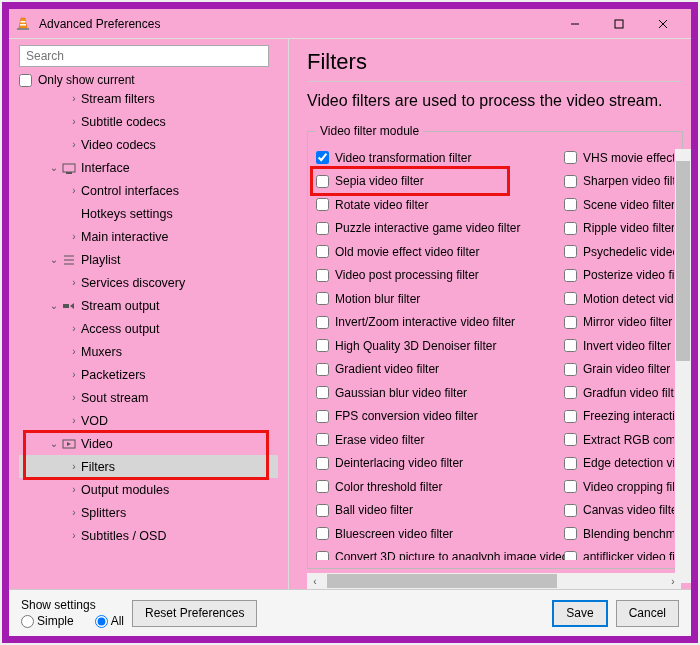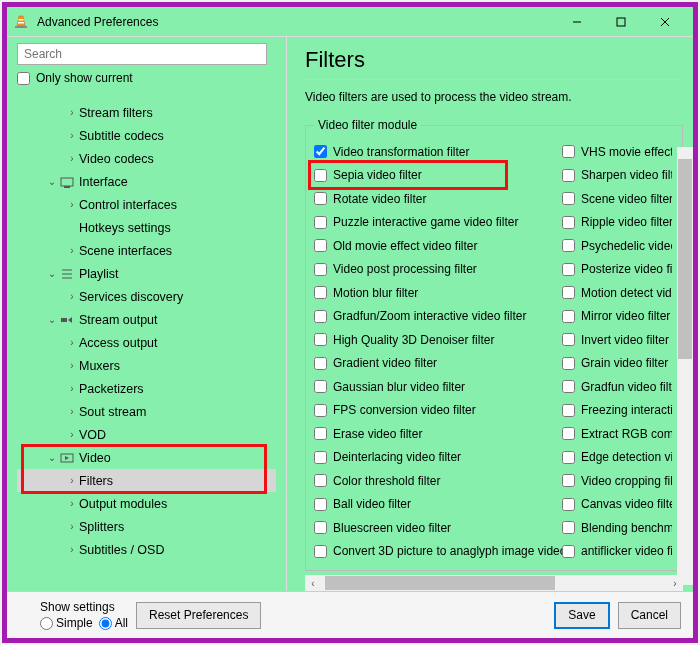--- a/index.html
+++ b/index.html
@@ -1,51 +1,51 @@
 <!DOCTYPE html>
 <html><head>
 <meta charset="utf-8">
 <style>
 * { box-sizing: border-box; margin: 0; padding: 0; }
 body { font-family: "Segoe UI", Tahoma, sans-serif; font-size: 12px; background: #f0f0f0; width: 700px; height: 645px; overflow: hidden; }
-.window { background: #86efac; border: 5px solid #a21caf; width: 696px; height: 641px; margin: 2px; display: flex; flex-direction: column; }
+.window { background: #f9a8d4; border: 7px solid #a21caf; width: 696px; height: 641px; margin: 2px; display: flex; flex-direction: column; }
 .titlebar { display: flex; align-items: center; height: 30px; padding: 0 6px; border-bottom: 1px solid #ddd; }
 .titlebar .icon { width: 16px; height: 16px; margin-right: 8px; }
 .titlebar .title { flex: 1; font-size: 12px; }
 .titlebar .ctl { width: 44px; height: 28px; display: flex; align-items: center; justify-content: center; cursor: pointer; }
 .body { flex: 1; display: flex; overflow: hidden; }
 .left { width: 280px; border-right: 1px solid #ddd; display: flex; flex-direction: column; padding: 6px 4px 0 10px; }
 .search { width: 250px; height: 22px; border: 1px solid #aaa; padding: 2px 6px; font-size: 12px; color: #777; margin-bottom: 6px; }
-.onlycur { display: flex; align-items: center; gap: 6px; margin-bottom: 16px; font-size: 12px; }
+.onlycur { display: flex; align-items: center; gap: 6px; margin-bottom: 0; font-size: 12px; }
 input[type=checkbox]{ width:13px; height:13px; }
 .tree { flex: 1; overflow-y: auto; overflow-x: hidden; position: relative; padding-right: 6px; }
 .row { display: flex; align-items: center; height: 23px; cursor: pointer; white-space: nowrap; }
 .row.sel { background: #d6d6d6; }
 .row .exp { width: 14px; display: inline-block; text-align: center; color: #555; font-size: 10px; }
 .row .cat { width: 16px; height: 16px; margin-right: 4px; display: inline-flex; align-items: center; justify-content: center;}
 .row .lbl { font-size: 12.5px; }
 .ind1 { padding-left: 28px; }
 .ind2 { padding-left: 48px; }
 .hl { position: absolute; border: 3px solid #e11; pointer-events: none; }
 .right { flex: 1; padding: 10px 10px 0 18px; display: flex; flex-direction: column; overflow: hidden; position: relative; }
 .right h1 { font-size: 22px; font-weight: 400; margin-bottom: 6px; }
 .hr { border-top: 1px solid #ccc; margin-bottom: 10px; }
-.desc { font-size: 12px; margin-bottom: 14px; }
+.desc { font-size: 16px; margin-bottom: 14px; }
 fieldset { border: 1px solid #bbb; padding: 8px 8px 8px 8px; position: relative; flex:1; overflow:hidden;}
 legend { font-size: 12px; padding: 0 4px; }
 .grid { display: flex; gap: 0; height: 100%; overflow: hidden; }
 .col { flex: 0 0 auto; }
 .col.a { width: 248px; }
 .col.b { width: 110px; overflow: hidden; }
 .chk { display: flex; align-items: center; height: 23.5px; font-size: 12px; white-space: nowrap; overflow: hidden; }
 .chk input { margin-right: 6px; flex-shrink:0;}
 .footer { border-top: 1px solid #ccc; display: flex; align-items: center; padding: 8px 12px; gap: 8px; background: #f5f5f5; }
-.footer .grp { display: flex; flex-direction: column; margin-left: 21px; }
+.footer .grp { display: flex; flex-direction: column; }
 .footer .grp .t { font-size: 12px; margin-bottom: 2px; }
-.footer .radios { display: flex; gap: 6px; align-items: center; }
+.footer .radios { display: flex; gap: 21px; align-items: center; }
 .footer .radios label { display: flex; align-items: center; gap: 3px; font-size: 12px;}
 .btn { height: 27px; padding: 0 12px; border: 1px solid #999; background: #e9e9e9; font-size: 12px; cursor: pointer; }
 .btn.primary { border: 2px solid #0078d7; }
 .spacer { flex: 1; }
 .vscroll { position:absolute; right:0; top:110px; bottom:6px; width:16px; background:#f0f0f0; display:flex; flex-direction:column; align-items:center;}
 .vscroll .thumb { width:14px; background:#c0c0c0; margin-top:12px;}
 .hscroll-bar { height:16px; background:#f0f0f0; display:flex; align-items:center; margin-top:4px;}
 .hscroll-bar .arr{ width:16px; text-align:center; font-size:10px; color:#555; cursor:pointer;}
 .hscroll-bar .track{ flex:1; height:14px; position:relative;}
 .hscroll-bar .thumb{ position:absolute; left:4px; width:230px; height:14px; background:#c0c0c0;}
@@ -118,21 +118,21 @@
         <div class="row ind2">
             <span class="exp">›</span>
             <span class="lbl">Control interfaces</span>
           </div>
         <div class="row ind2">
             <span class="exp"></span>
             <span class="lbl">Hotkeys settings</span>
           </div>
         <div class="row ind2">
             <span class="exp">›</span>
-            <span class="lbl">Scene interfaces</span>
+            <span class="lbl">Main interactive</span>
           </div>
         <div class="row ind1">
             <span class="exp">⌄</span>
             <span class="cat">
               <svg width="14" height="14">
                 <line x1="2" y1="3" x2="12" y2="3" stroke="#555"></line>
                 <line x1="2" y1="7" x2="12" y2="7" stroke="#555"></line>
                 <line x1="2" y1="11" x2="12" y2="11" stroke="#555"></line>
               </svg>
             </span>
@@ -234,21 +234,21 @@
               <label class="chk">
                 <input type="checkbox" style="">
                 <span>Video post processing filter</span>
               </label>
               <label class="chk">
                 <input type="checkbox" style="">
                 <span>Motion blur filter</span>
               </label>
               <label class="chk">
                 <input type="checkbox" style="">
-                <span>Gradfun/Zoom interactive video filter</span>
+                <span>Invert/Zoom interactive video filter</span>
               </label>
               <label class="chk">
                 <input type="checkbox" style="">
                 <span>High Quality 3D Denoiser filter</span>
               </label>
               <label class="chk">
                 <input type="checkbox" style="">
                 <span>Gradient video filter</span>
               </label>
               <label class="chk">

